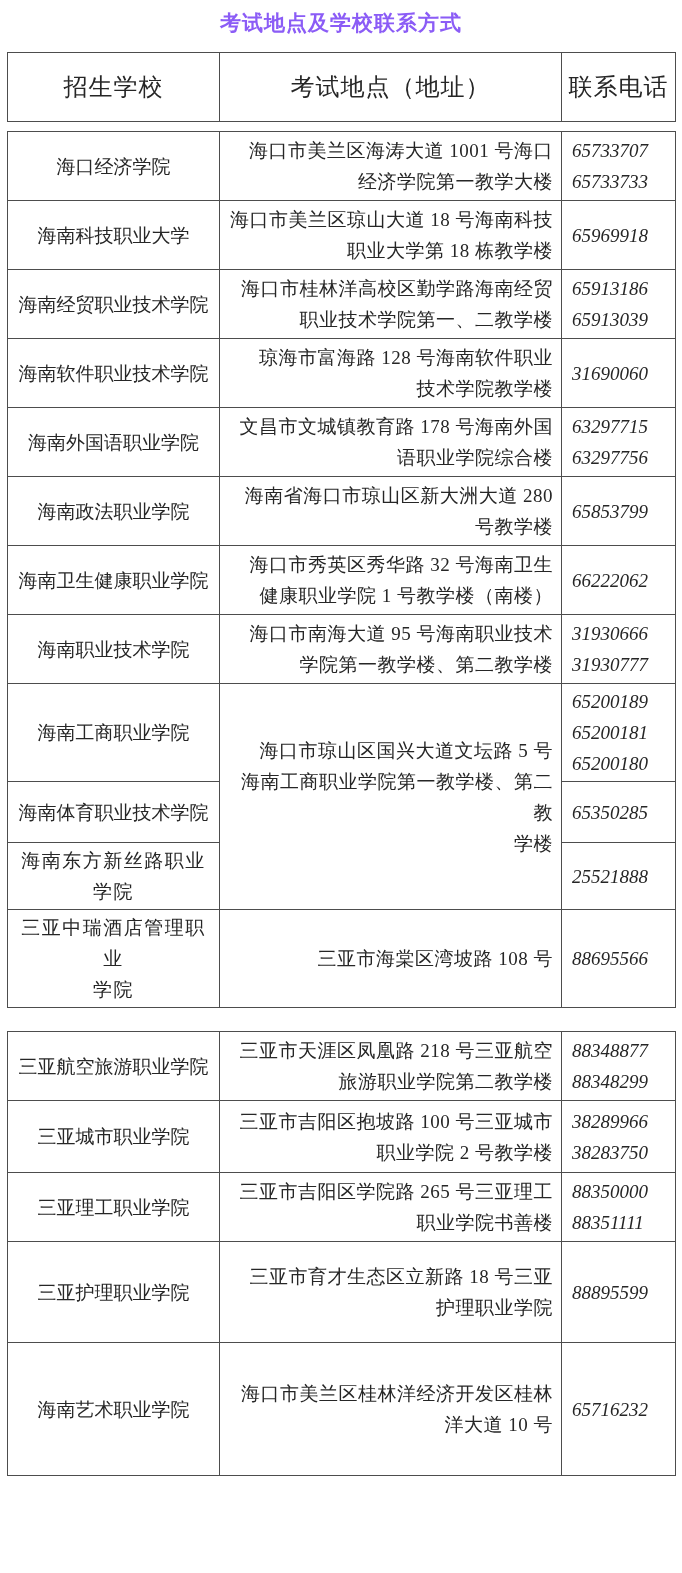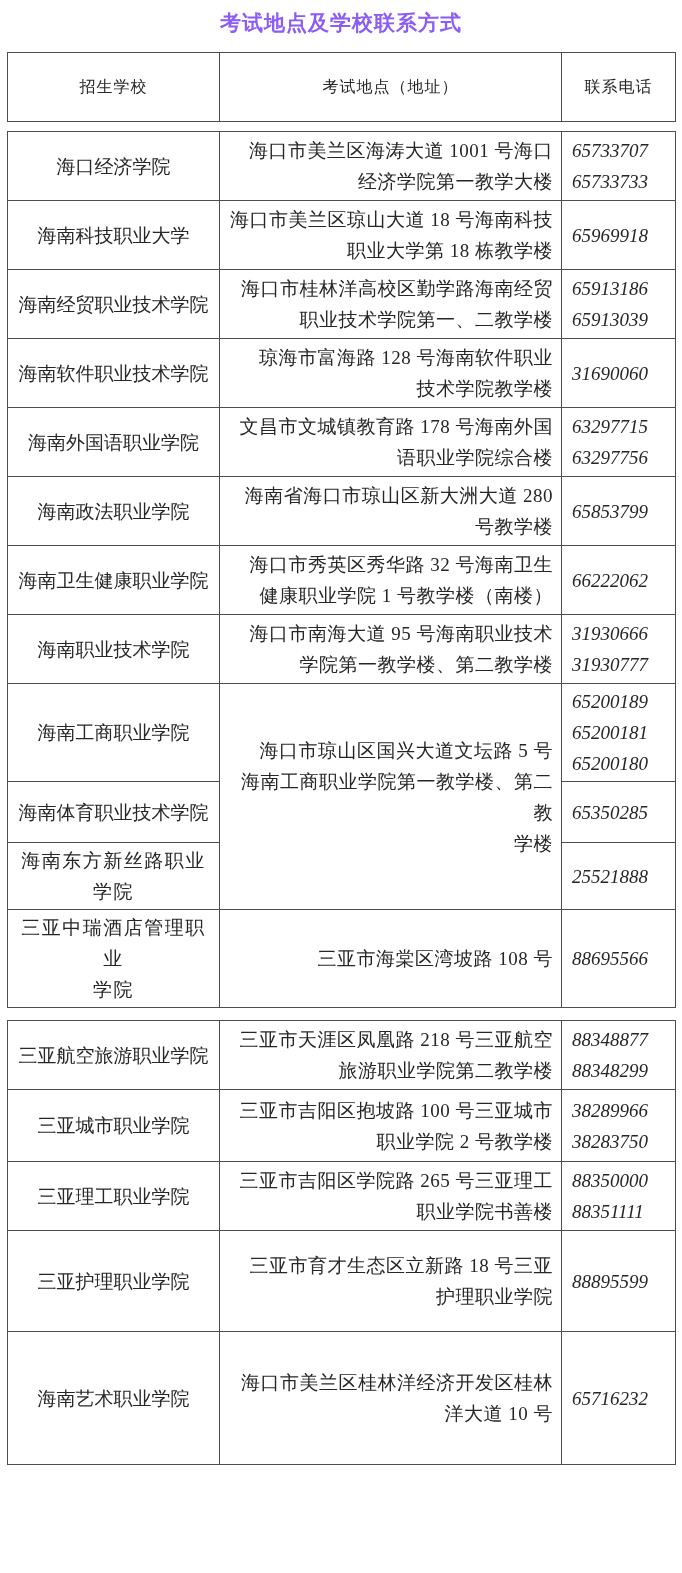--- a/index.html
+++ b/index.html
@@ -36,26 +36,26 @@
   th, td {
     border: 1px solid #4d4d4d;
     vertical-align: middle;
     font-weight: normal;
     box-sizing: border-box;
   }
 
   #header-table { margin-bottom: 9px; }
   #header-table th {
     height: 69px;
-    font-size: 16px;
+    font-size: 24px;
     text-align: center;
     letter-spacing: 1px;
   }
 
-  #table1 { margin-bottom: 12px; }
+  #table1 { margin-bottom: 23px; }
 
   tbody tr { height: 61px; }
   td { font-size: 19px; line-height: 31px; }
 
   td.school {
     text-align: center;
     padding: 2px 8px;
     white-space: pre-line;
   }
   td.school.multiline {

